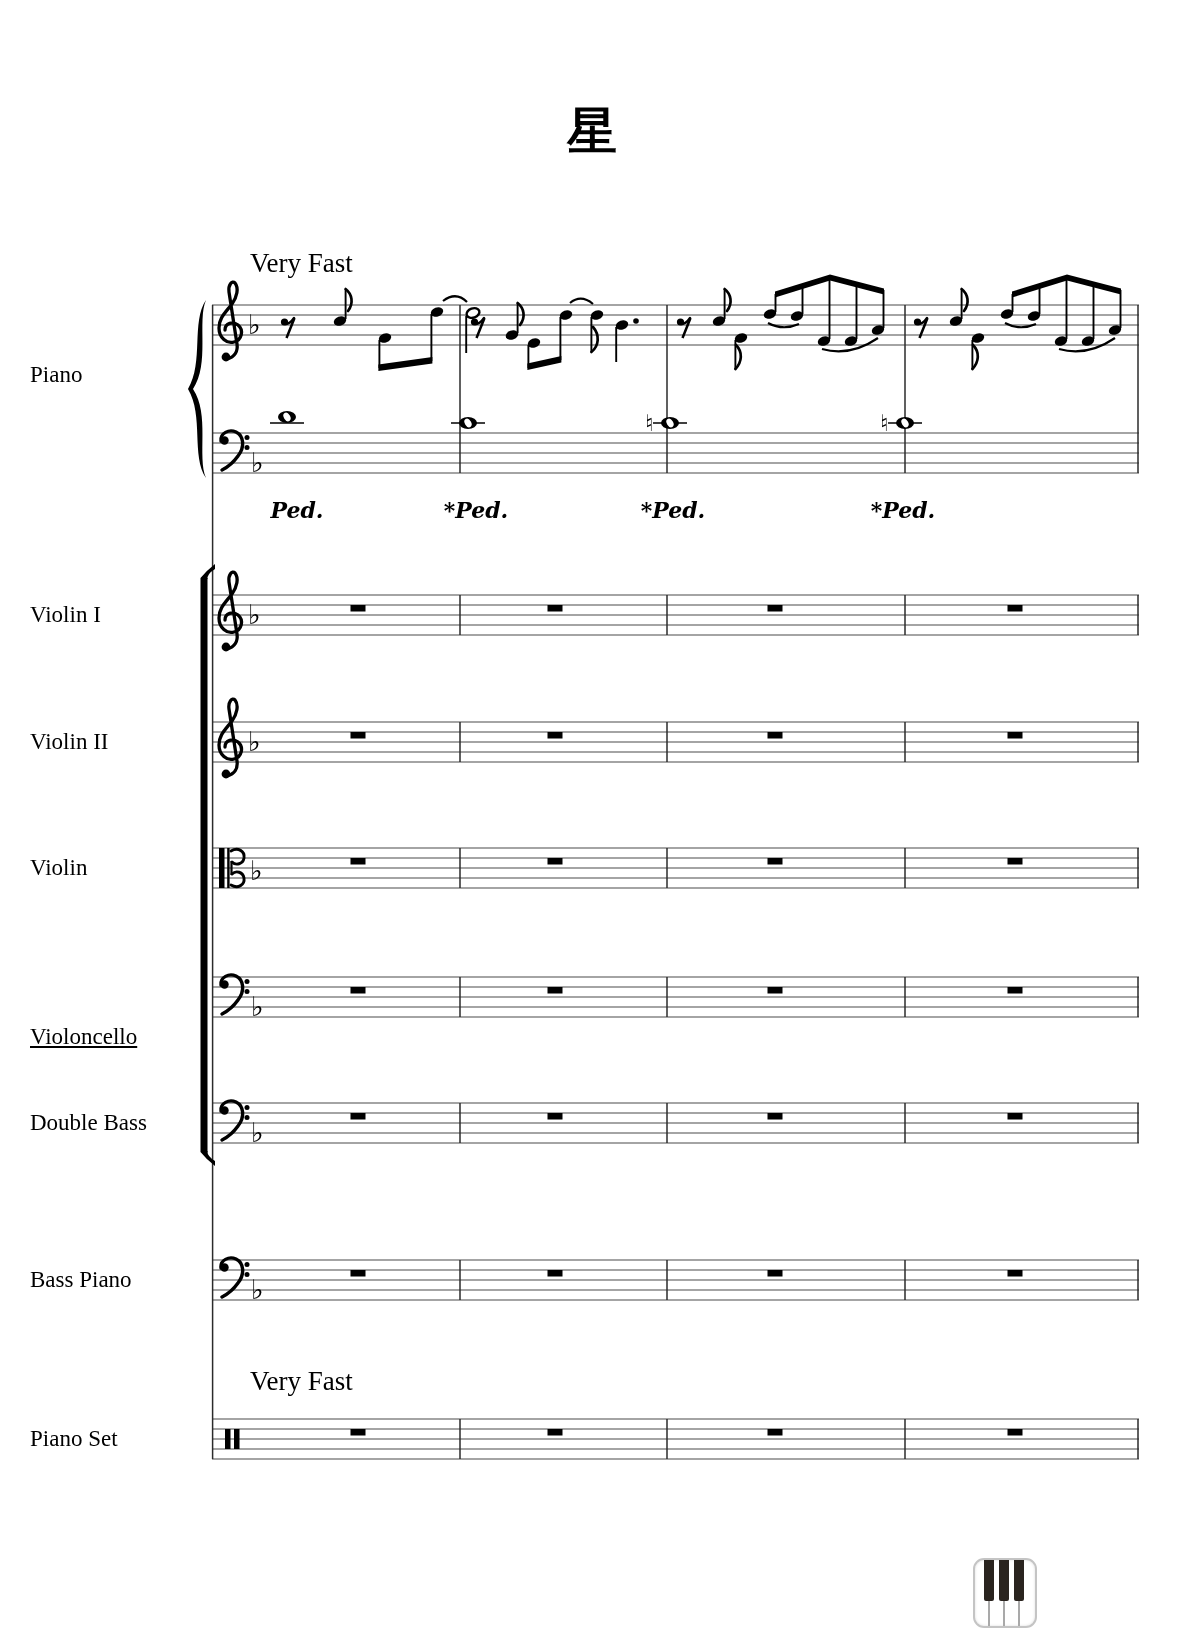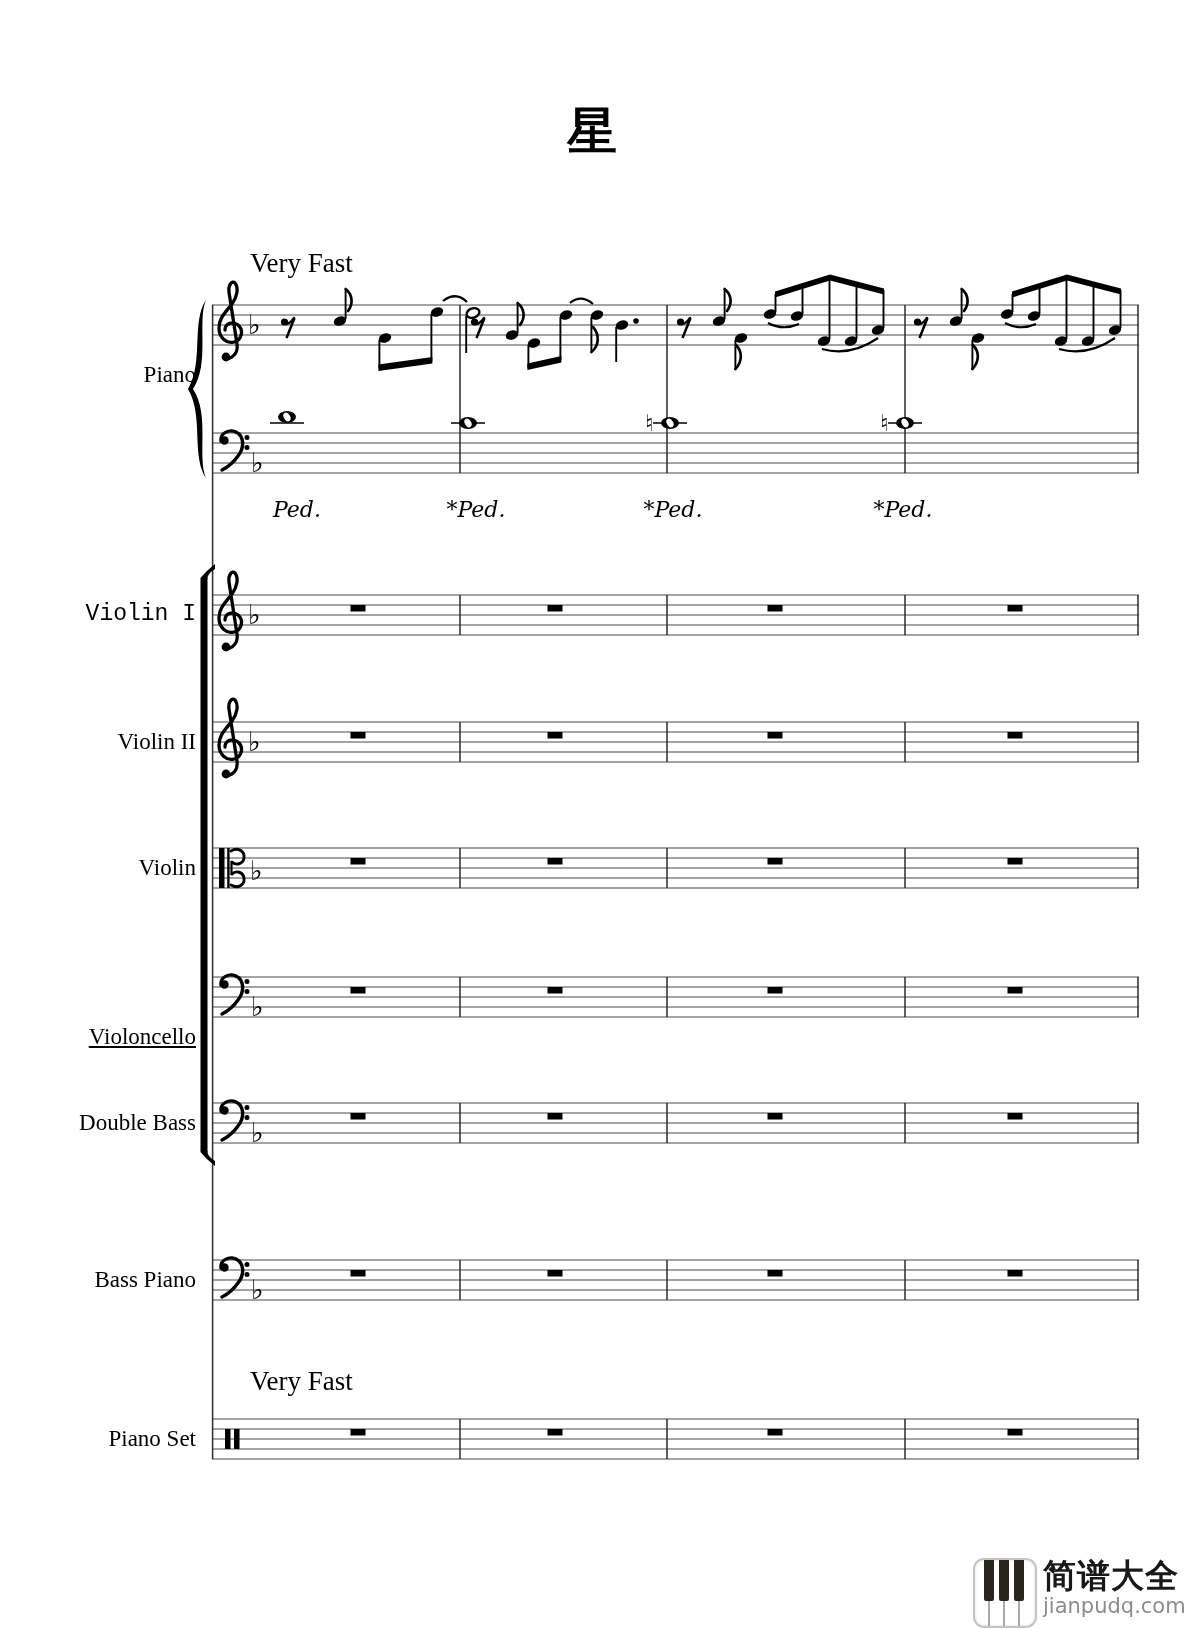--- a/index.html
+++ b/index.html
@@ -11,26 +11,26 @@
     position:absolute;top:98px;left:0;width:1186px;text-align:center;
     font-size:50px;font-weight:bold;letter-spacing:2px;
   }
   .tempo{
     position:absolute;font-size:27px;font-weight:normal;
     font-family:"Liberation Serif","DejaVu Serif",serif;
   }
   #tempo-top{left:250px;top:248px;}
   #tempo-drums{left:250px;top:1366px;}
   .inst-label{
-    position:absolute;left:30px;width:166px;text-align:right;
+    position:absolute;left:30px;width:166px;
     font-size:23px;line-height:25px;white-space:nowrap;
   }
   .ped{
     position:absolute;top:497px;width:96px;text-align:center;
-    font-size:22px;font-weight:normal;font-style:italic;
+    font-size:22px;font-weight:bold;font-style:italic;
     font-family:"DejaVu Serif","Liberation Serif",serif;
   }
   svg.score{position:absolute;left:0;top:0;}
   .staffline{stroke:#4a4a4a;stroke-width:1.1;}
   .barline{stroke:#2b2b2b;stroke-width:1.5;}
   .stem{stroke:#000;stroke-width:1.9;}
   .ledger{stroke:#000;stroke-width:1.7;}
   .tie{stroke:#000;stroke-width:2.2;fill:none;}
   .flagline{stroke:#000;stroke-width:2.7;fill:none;stroke-linecap:round;}
   .acc{font-family:"DejaVu Sans","Liberation Sans",sans-serif;font-size:27px;}
@@ -52,21 +52,21 @@
 <body>
 
 <div id="page">
 
   <div class="title">星</div>
 
   <div class="tempo" id="tempo-top">Very Fast</div>
   <div class="tempo" id="tempo-drums">Very Fast</div>
 
   <div class="inst-label" style="top:362px;">Piano</div>
-  <div class="inst-label" style="top:602px;font-family:Liberation Mono, monospace;">Violin I</div>
+  <div class="inst-label" style="top:602px;">Violin I</div>
   <div class="inst-label" style="top:729px;">Violin II</div>
   <div class="inst-label" style="top:855px;">Violin</div>
   <div class="inst-label" style="top:1024px;text-decoration:underline;">Violoncello</div>
   <div class="inst-label" style="top:1110px;">Double Bass</div>
   <div class="inst-label" style="top:1267px;">Bass Piano</div>
   <div class="inst-label" style="top:1426px;">Piano Set</div>
 
   <div class="ped" style="left:249px;">Ped.</div>
   <div class="ped" style="left:428px;">*Ped.</div>
   <div class="ped" style="left:625px;">*Ped.</div>
@@ -395,19 +395,15 @@
 
   <div class="watermark">
     <div class="wm-icon">
       <div class="wm-black-key" style="left:9px;"></div>
       <div class="wm-black-key" style="left:24px;"></div>
       <div class="wm-black-key" style="left:39px;"></div>
       <div class="wm-sep" style="left:13px;"></div>
       <div class="wm-sep" style="left:28px;"></div>
       <div class="wm-sep" style="left:43px;"></div>
     </div>
-    <div class="wm-text">
-      <div class="wm-name">简谱大全</div>
-      <div class="wm-url">jianpudq.com</div>
-    </div>
   </div>
 
 </div>
 
 </body></html>

